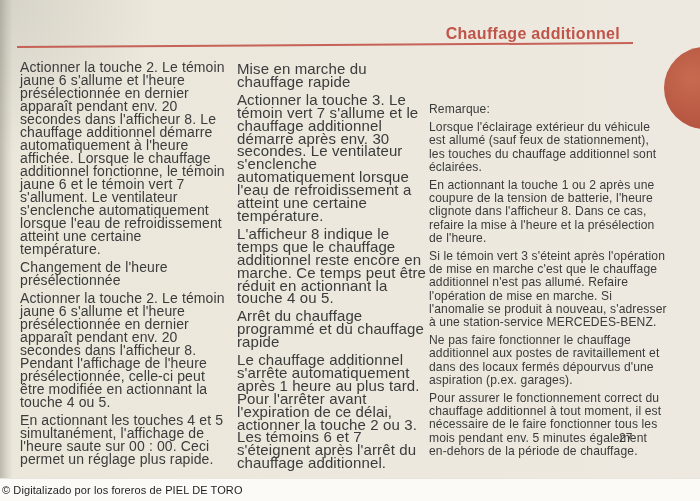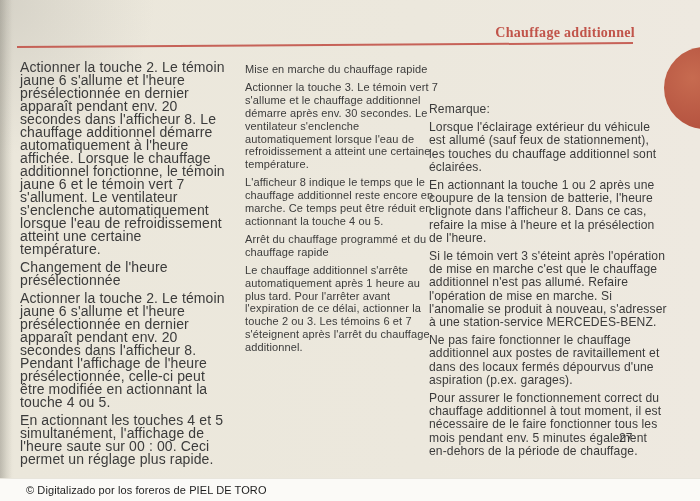--- a/index.html
+++ b/index.html
@@ -12,48 +12,47 @@
     background:
       radial-gradient(circle at 0% 0%, rgba(150,148,140,0.25), rgba(150,148,140,0) 18%),
       linear-gradient(90deg, #dedacd 0px, #ebe7db 14px, #ece8dd 60%, #eee9e0 100%);
     color: #3b3b3b;
   }
   .left-edge {
     position: absolute; left: 0; top: 0; width: 12px; height: 501px;
     background: linear-gradient(90deg, rgba(110,108,100,0.30), rgba(110,108,100,0.10) 55%, rgba(110,108,100,0) 100%);
   }
   .chapter-title {
-    position: absolute; top: 25px; right: 65px;
-    font-size: 14px; font-weight: bold; letter-spacing: 0.3px;
+    position: absolute; top: 25px; right: 80px;
+    font-size: 16px; font-weight: bold; letter-spacing: 0.3px;
     color: #c1544a;
-    font-family: Liberation Serif, serif;
   }
   .chapter-rule {
     position: absolute; top: 44px; left: 17px; width: 616px; height: 1.6px;
     background: #c25349; transform: rotate(-0.35deg); opacity: 0.9;
   }
   .tab-circle {
     position: absolute; left: 664px; top: 47px; width: 82px; height: 82px;
     border-radius: 50%;
     background: radial-gradient(circle at 35% 38%, #c76b50, #b55340 70%, #ad4c3a 100%);
   }
   .col { position: absolute; top: 61px; letter-spacing: 0.12px; }
   .col p { margin: 0 0 5px 0; }
   .col p.heading { margin-top: 2px; }
   .col-1 { left: 20px;  width: 206px; font-size: 14px; line-height: 13px;   }
-  .col-2 { left: 237px; width: 197px; font-size: 11px;   line-height: 12.9px; margin-left: 8px; }
+  .col-2 { left: 237px; width: 197px; font-size: 15px;   line-height: 12.9px; }
   .col-3 { left: 429px; width: 238px; font-size: 12.1px; line-height: 13.2px; margin-top: 40px; }
   .page-number {
     position: absolute; top: 431px; left: 619px;
     font-size: 12px; color: #3b3b3b;
   }
   .watermark-strip {
     position: absolute; left: 0; bottom: 0; width: 700px; height: 23px;
     background: #fbfaf7; box-sizing: border-box;
-    display: flex; align-items: center; padding-left: 26px;
+    display: flex; align-items: center; padding-left: 2px;
     border-top: 1px solid #e8e5dc;
   }
   .watermark-strip span {
     font-size: 11px; color: #1d1d1d; letter-spacing: 0.1px;
   }
 </style>
 </head>
 <body>
 
 <div class="page">

